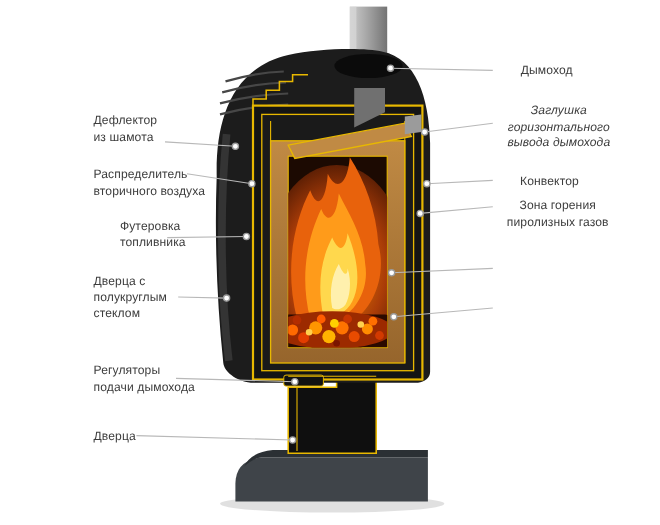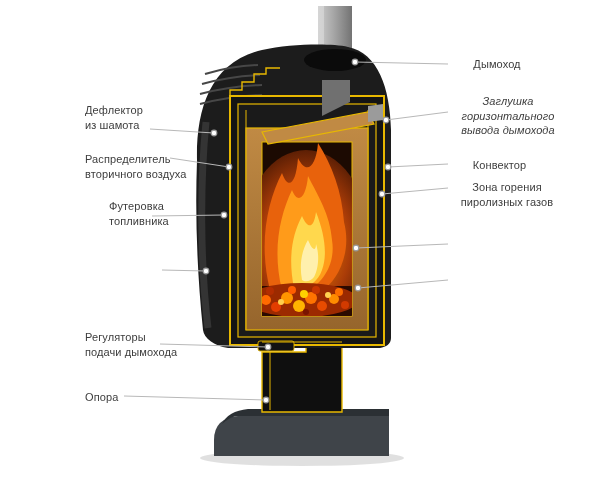--- a/index.html
+++ b/index.html
@@ -161,21 +161,22 @@
       <circle cx="388" cy="167" r="2.8"></circle>
         <circle cx="382" cy="194" r="2.8"></circle>
       <circle cx="356" cy="248" r="2.8"></circle>
         <circle cx="358" cy="288" r="2.8"></circle>
     </g>
   </svg>
 
   <div class="label left-col" style="left:85px;top:103px;width:70px;">Дефлектор из шамота</div>
   <div class="label left-col" style="left:85px;top:152px;width:120px;">Распределитель вторичного воздуха</div>
   <div class="label left-col" style="left:85px;top:199px;width:78px;margin-left:24px;">Футеровка топливника</div>
+  <div class="label left-col" style="left:85px;top:249px;width:92px;">Дверца с полукруглым стеклом</div>
   <div class="label left-col" style="left:85px;top:330px;width:95px;">Регуляторы подачи дымохода</div>
-  <div class="label left-col" style="left:85px;top:390px;width:70px;">Опора</div>
+  <div class="label left-col" style="left:85px;top:390px;width:70px;">Дверца</div>
 
   <div class="label right-col" style="left:452px;top:57px;width:90px;">Дымоход</div>
   <div class="label right-col" style="left:452px;top:94px;width:112px;font-style:italic;">Заглушка горизонтального вывода  дымохода</div>
   <div class="label right-col" style="left:452px;top:180px;width:110px;">Зона горения пиролизных газов</div>
   <div class="label right-col" style="left:452px;top:158px;width:95px;">Конвектор</div>
 
 </div>
 
 </body></html>

